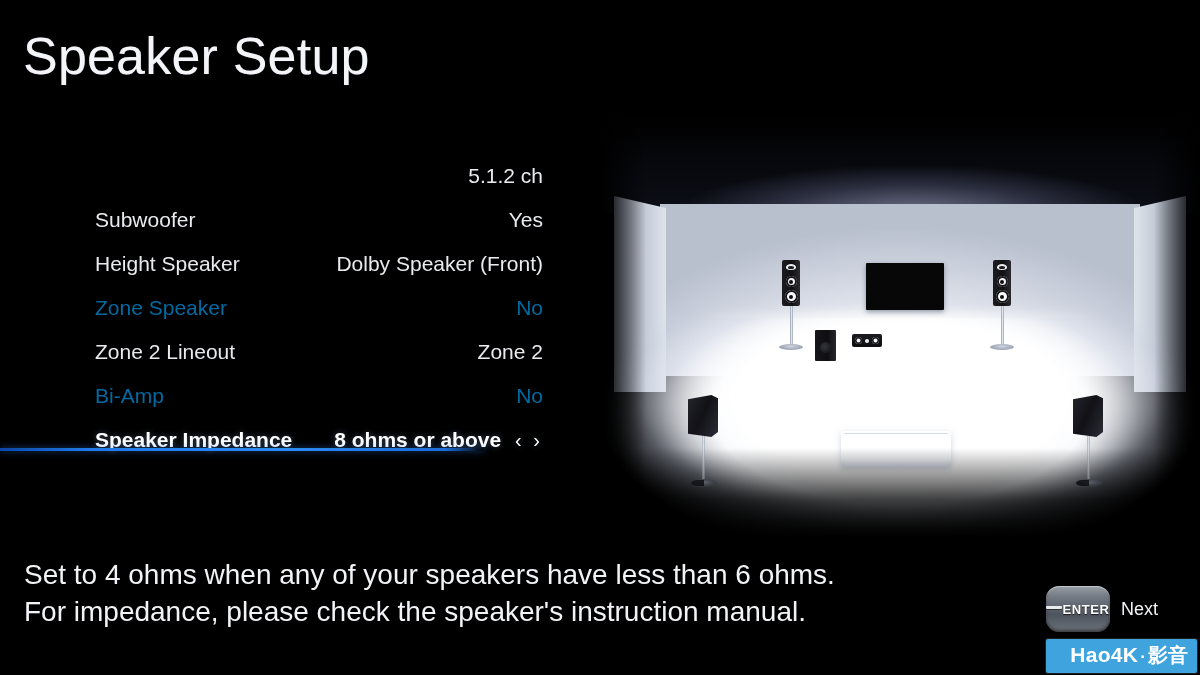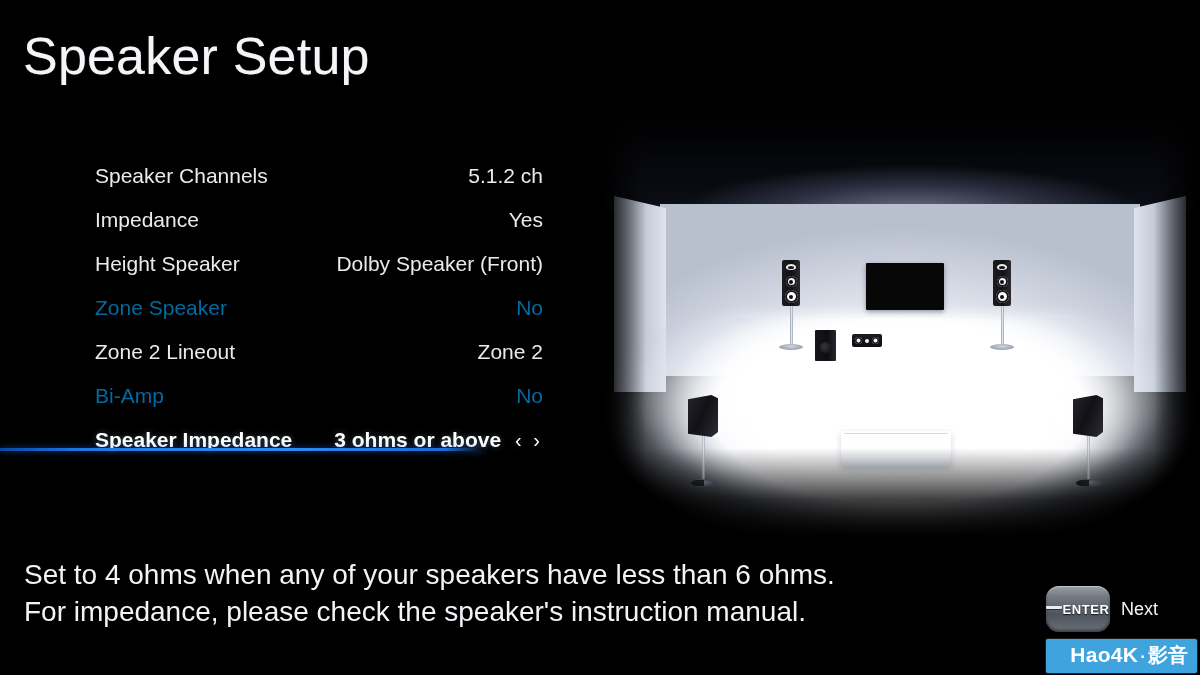--- a/index.html
+++ b/index.html
@@ -387,26 +387,25 @@
     </div>
 
     <div class="vignette"></div>
   </div>
 
   <div id="page-title">Speaker Setup</div>
 
   <div id="menu-list">
 
     <div class="menu-row">
-      <span class="row-label">Speaker Channels</span>
       <span class="row-value">5.1.2 ch</span>
     </div>
 
     <div class="menu-row">
-      <span class="row-label">Impedance</span>
+      <span class="row-label">Subwoofer</span>
       <span class="row-value">Yes</span>
     </div>
 
     <div class="menu-row">
       <span class="row-label">Height Speaker</span>
       <span class="row-value">Dolby Speaker (Front)</span>
     </div>
 
     <div class="menu-row dim">
       <span class="row-label">Zone Speaker</span>
@@ -418,21 +417,21 @@
       <span class="row-value">Zone 2</span>
     </div>
 
     <div class="menu-row dim">
       <span class="row-label">Bi-Amp</span>
       <span class="row-value">No</span>
     </div>
 
     <div class="menu-row selected">
       <span class="row-label">Speaker Impedance</span>
-      <span class="row-value">3 ohms or above</span>
+      <span class="row-value">8 ohms or above</span>
       <span class="row-arrows">‹ ›</span>
     </div>
   </div>
 
   <div id="selection-underline"></div>
 
   <div id="help-text">
     <div>Set to 4 ohms when any of your speakers have less than 6 ohms.</div>
     <div>For impedance, please check the speaker's instruction manual.</div>
   </div>

